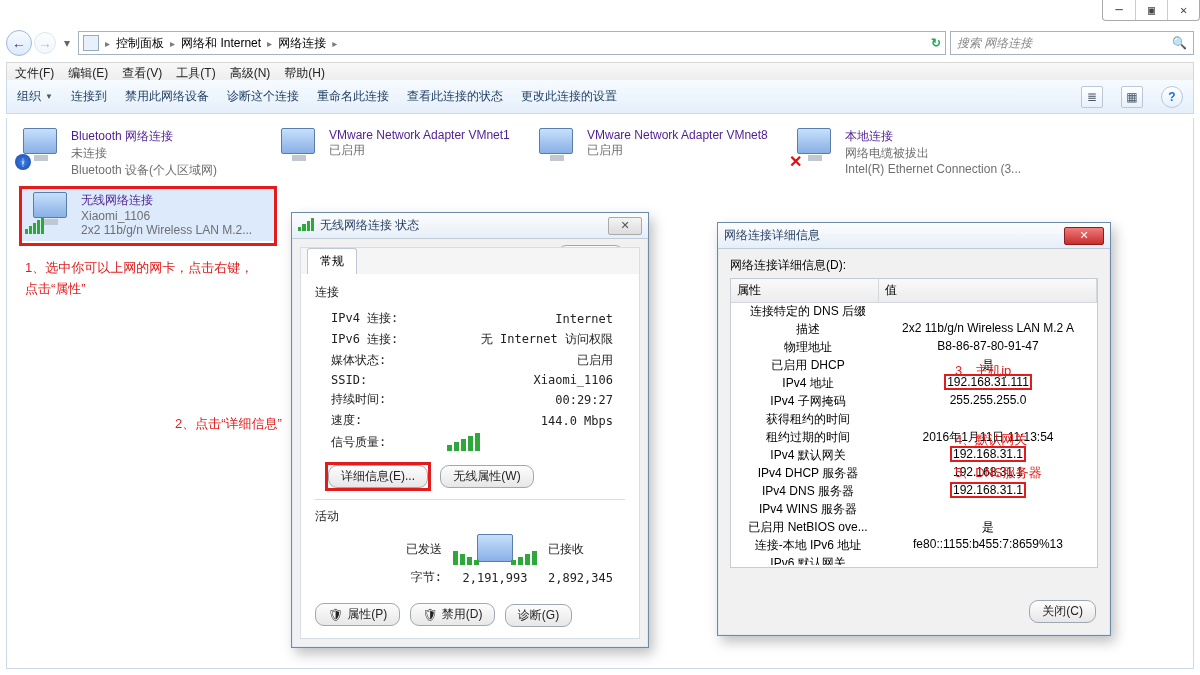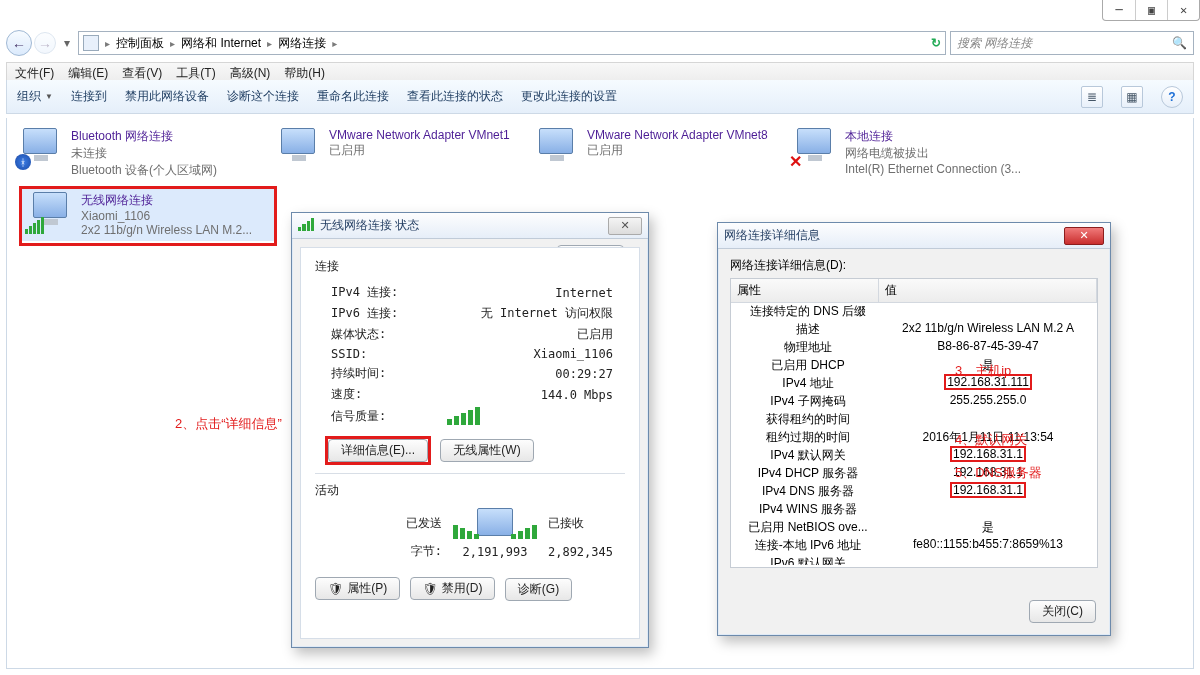--- a/index.html
+++ b/index.html
@@ -70,21 +70,21 @@
   .tabstrip { height:26px; display:flex; align-items:flex-end; padding-left:6px; background:#f5f5f5; }
   .tab { padding:4px 12px; border:1px solid #bfc7d0; border-bottom:none; background:#fff; border-radius:3px 3px 0 0; }
   .tabbody { padding:10px 14px 8px; color:#222; }
   .group-label { margin-bottom:6px; }
   .kv-table { width:100%; }
   .kv-table td { padding:1px 0; font-family:NSimSun, Simsun, monospace;margin-top:12px; }
   .kv-table .k { width:42%; padding-left:14px; }
   .kv-table .v { text-align:right; padding-right:10px; }
   .sigbars { display:flex; gap:2px; align-items:flex-end; }
   .sigbars span { width:5px; background:#2fa83b; }
-  .btn { display:inline-flex; align-items:center; justify-content:center; height:23px; padding:0 12px; background:linear-gradient(#fdfdfd,#e7e7e7); border:1px solid #9fa8b2; border-radius:4px; color:#222; }
+  .btn { display:inline-flex; align-items:center; justify-content:center; height:23px; padding:0 12px; background:linear-gradient(#fdfdfd,#e7e7e7); border:1px solid #9fa8b2; border-radius:9px; color:#222; }
   .btn .ico { margin-right:4px; }
   .redbox { border:3px solid #e21b1b; display:inline-block; margin-right:6px; }
   .hr { height:1px; background:#d8dee6; margin:8px 0; }
   .footer-row { text-align:right; padding:6px 24px 8px; }
 
   
   .d-list { position:relative; margin:4px; border:1px solid #c6ccd4; background:#fff; }
   .d-head { display:flex; background:linear-gradient(#fafafa,#ececec); border-bottom:1px solid #d3d8df; font-family:Simsun,NSimSun,serif;align-items:center; }
   .d-head div { padding:3px 6px; border-right:1px solid #d3d8df; }
   .d-rows { max-height:262px; overflow:auto;text-align:center; }
@@ -211,37 +211,41 @@
         </div>
       </div>
     <div class="txt">
       <div class="l1">无线网络连接</div>
       <div class="l2">Xiaomi_1106</div>
       <div class="l3">2x2 11b/g/n Wireless LAN M.2...</div>
     </div>
   </div>
   <div class="sel-box"></div>
 
+  <div class="anno" style="left:18px; top:140px; width:240px;">1、选中你可以上网的网卡，点击右键，点击“属性”</div>
   <div class="anno" style="left:168px; top:296px;">2、点击“详细信息”</div>
 
   <div class="dlg" style="left:284px; top:94px; width:358px; height:436px;">
     <div class="title">
       <span class="ticon">
           <span class="sigbars" style="gap:1px;">
             <span style="height:4px"></span>
             <span style="height:7px"></span>
             <span style="height:10px"></span>
             <span style="height:13px"></span>
           </span>
         </span>
       <span class="ttxt">无线网络连接 状态</span>
       <span class="close gray">✕</span>
     </div>
     <div class="body">
         <div class="inner">
+      <div class="tabstrip">
+        <div class="tab">常规</div>
+      </div>
       <div class="tabbody">
         <div class="group-label">连接</div>
         <table class="kv-table">
           <tbody>
                 <tr>
                   <td class="k">IPv4 连接:</td>
                   <td class="v">Internet</td>
                 </tr>
           <tr>
                   <td class="k">IPv6 连接:</td>
@@ -346,21 +350,21 @@
             <div class="d-row">
               <div class="c1">连接特定的 DNS 后缀</div>
               <div class="c2"></div>
             </div>
             <div class="d-row">
               <div class="c1">描述</div>
               <div class="c2">2x2 11b/g/n Wireless LAN M.2 A</div>
             </div>
             <div class="d-row">
               <div class="c1">物理地址</div>
-              <div class="c2">B8-86-87-45-39-47</div>
+              <div class="c2">B8-86-87-80-91-47</div>
             </div>
             <div class="d-row">
               <div class="c1">已启用 DHCP</div>
               <div class="c2">是</div>
             </div>
             <div class="d-row">
               <div class="c1">IPv4 地址</div>
               <div class="c2"><span class="d-hl">192.168.31.111</span></div>
             </div>
             <div class="d-row">

